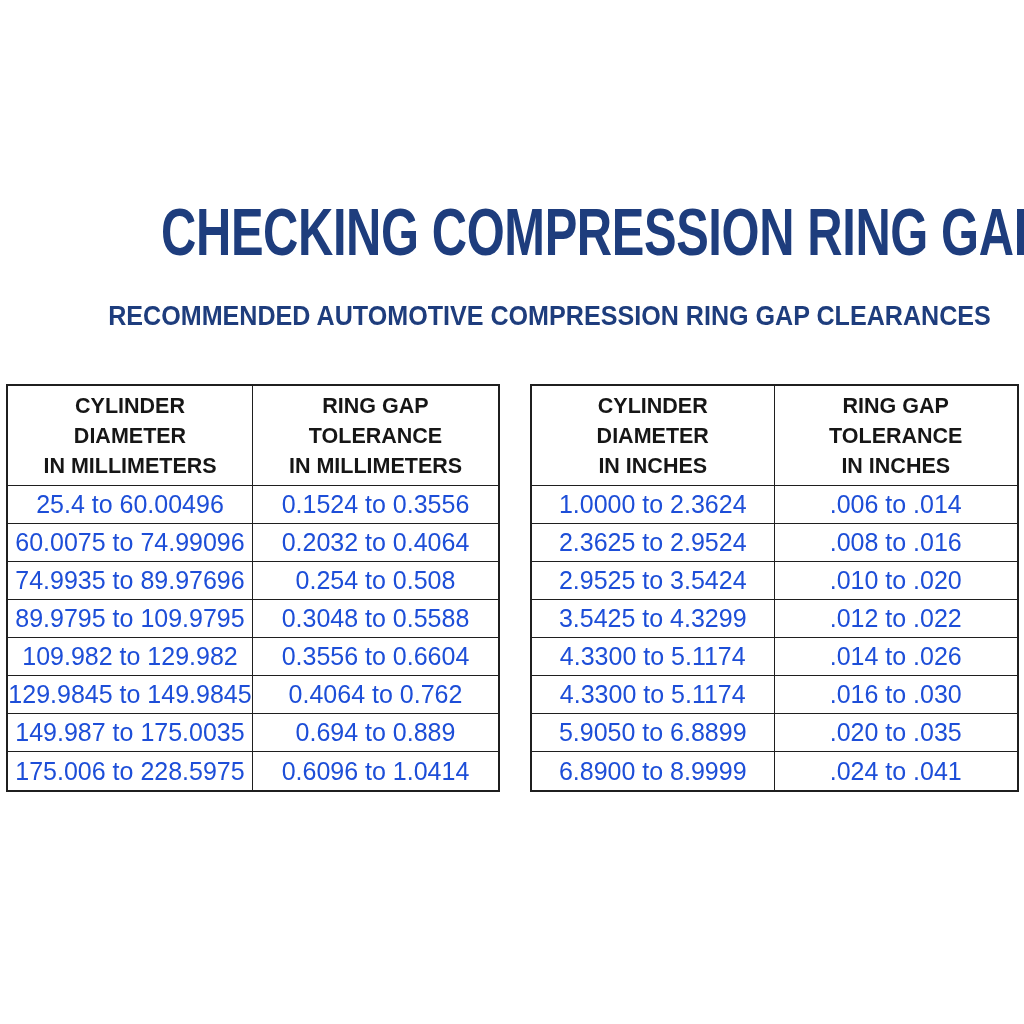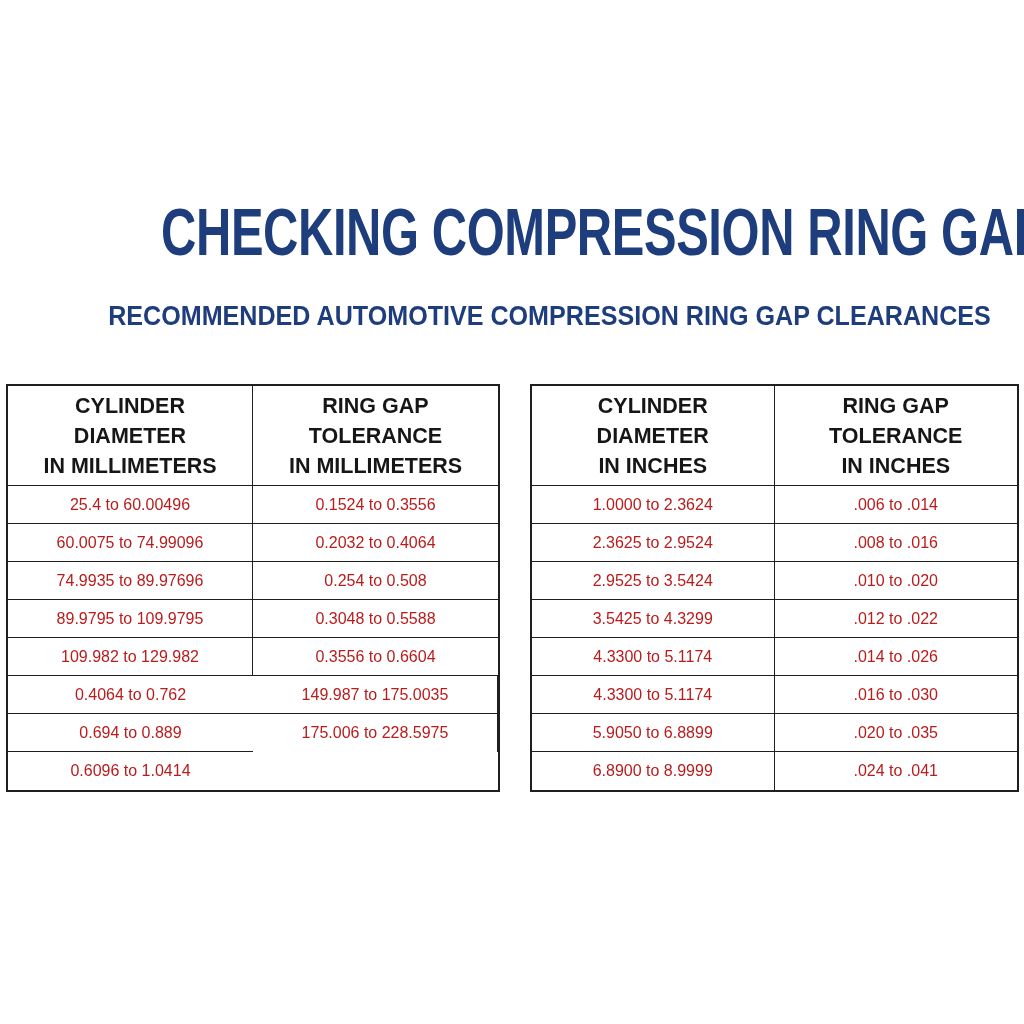--- a/index.html
+++ b/index.html
@@ -77,22 +77,22 @@
   .cell.c0 { border-right: 1.5px solid #1f1f1f; }
   .cell.last-row { border-bottom: none; }
   .th {
     flex-direction: column;
     font-weight: bold;
     font-size: 21.5px;
     line-height: 30px;
     color: #161616;
   }
   .td {
-    font-size: 16px;
-    color: #b91c1c;
+    font-size: 25px;
+    color: #1d4ed8;
     white-space: nowrap;
   }
 </style>
 </head>
 <body>
 
 <div class="page">
   <div class="title-wrap">
     <span class="title">CHECKING COMPRESSION RING GAPS</span>
   </div>
@@ -114,20 +114,21 @@
         <div class="cell td c0">25.4 to 60.00496</div>
         <div class="cell td c1">0.1524 to 0.3556</div>
         <div class="cell td c0">60.0075 to 74.99096</div>
         <div class="cell td c1">0.2032 to 0.4064</div>
         <div class="cell td c0">74.9935 to 89.97696</div>
         <div class="cell td c1">0.254 to 0.508</div>
         <div class="cell td c0">89.9795 to 109.9795</div>
         <div class="cell td c1">0.3048 to 0.5588</div>
         <div class="cell td c0">109.982 to 129.982</div>
         <div class="cell td c1">0.3556 to 0.6604</div>
+        <div class="cell td c0">129.9845 to 149.9845</div>
         <div class="cell td c1">0.4064 to 0.762</div>
         <div class="cell td c0">149.987 to 175.0035</div>
         <div class="cell td c1">0.694 to 0.889</div>
         <div class="cell td c0 last-row">175.006 to 228.5975</div>
         <div class="cell td c1 last-row">0.6096 to 1.0414</div>
       </div>
       <div class="ring-table in">
         <div class="cell th c0">
           <div>CYLINDER</div>
           <div>DIAMETER</div>

